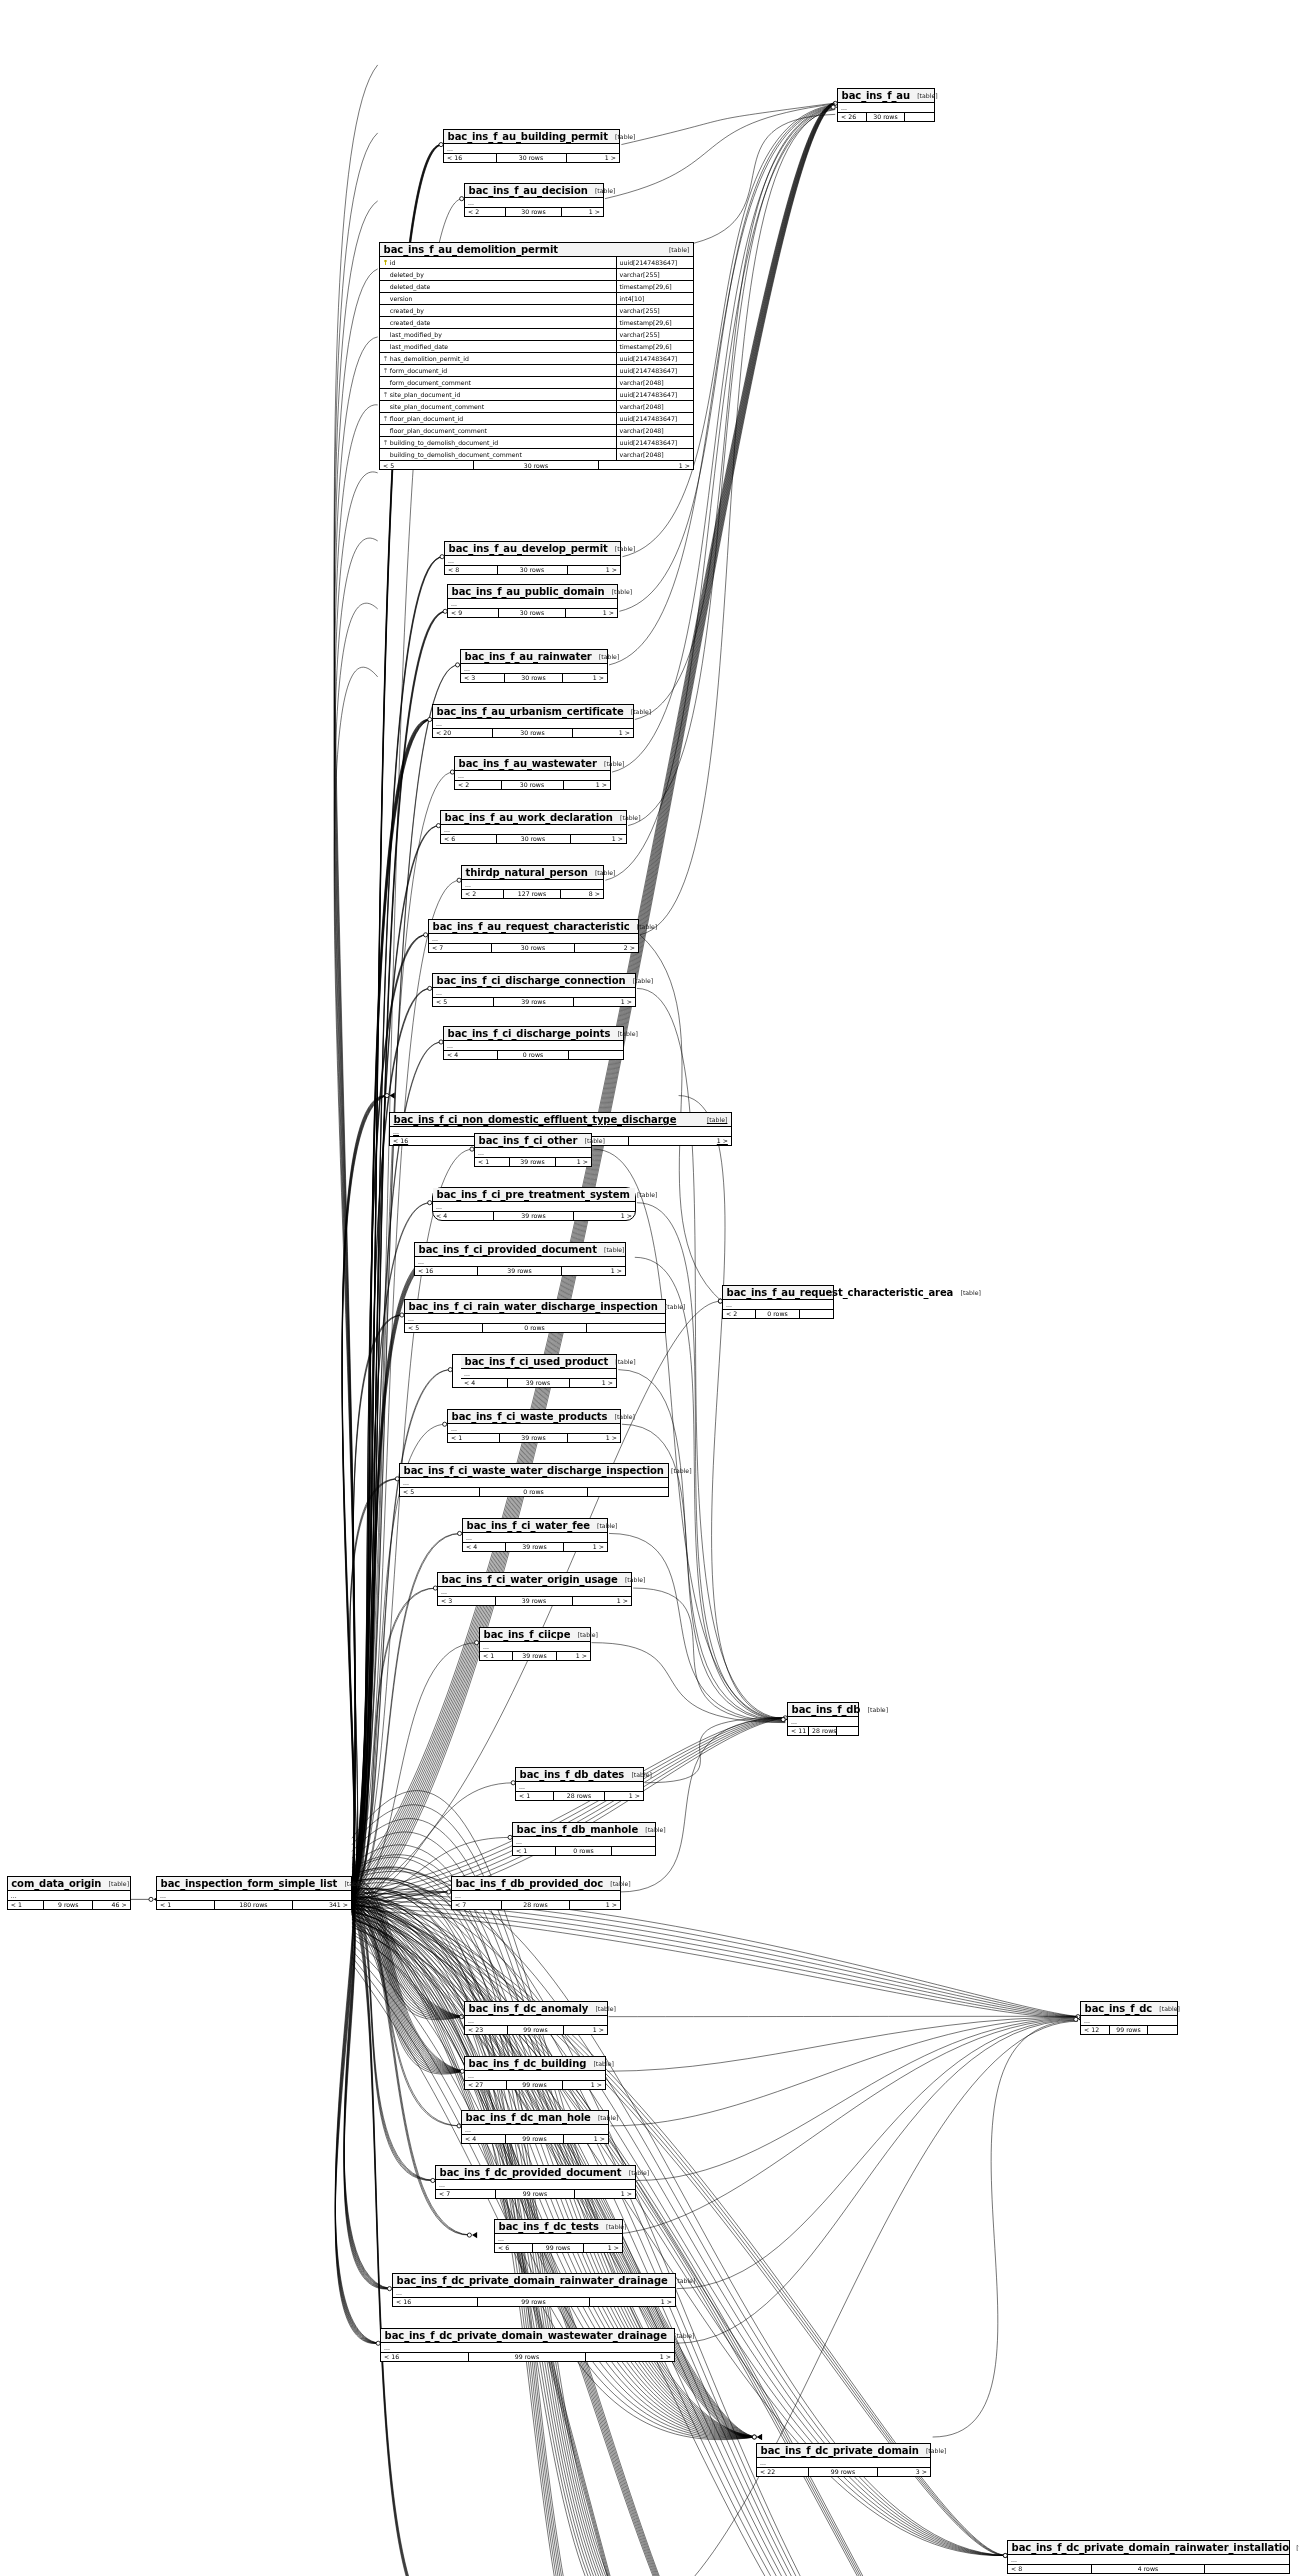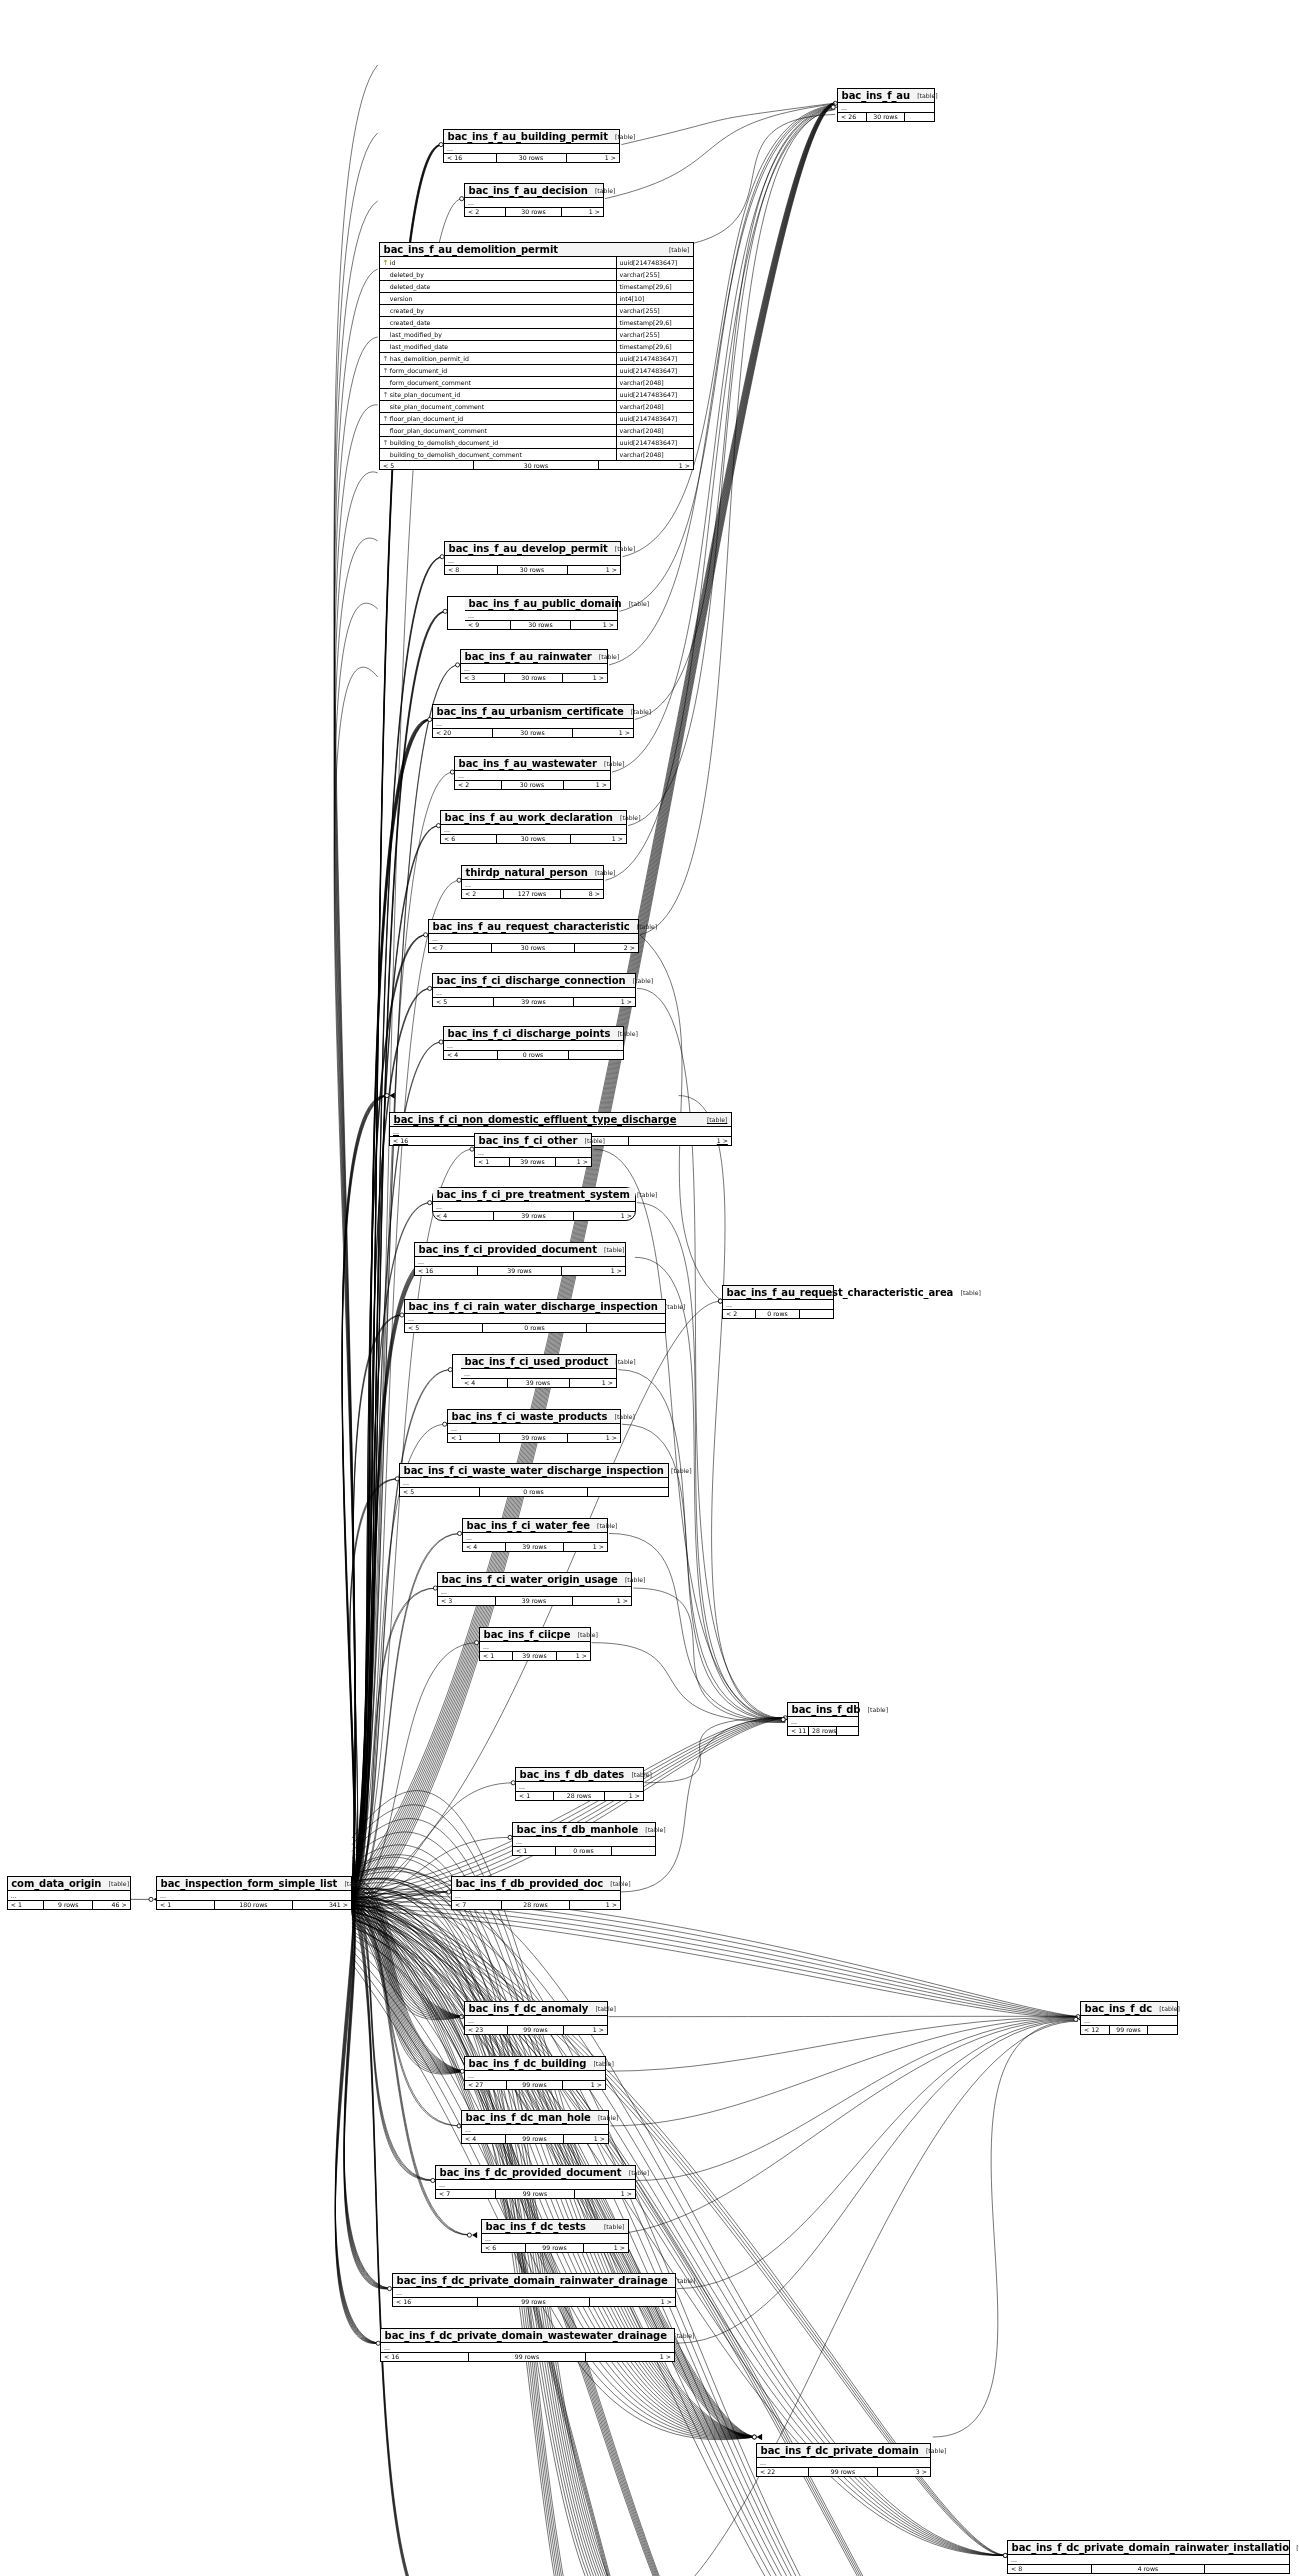--- a/index.html
+++ b/index.html
@@ -485,21 +485,21 @@
         </div>
         <div class="body">
           <div class="ellip">...</div>
         </div>
         <div class="foot">
           <div class="c1">&lt; 8</div>
           <div class="c2">30 rows</div>
           <div class="c3">1 &gt;</div>
         </div>
       </div>
-      <div class="tbl" style="left: 447px; top: 596px; width: 171px; padding-left: 17px;">
+      <div class="tbl" style="left: 447px; top: 584px; width: 171px;">
         <div class="hdr">
           <span class="nm">bac_ins_f_au_public_domain</span>
           <span class="tg">[table]</span>
         </div>
         <div class="body">
           <div class="ellip">...</div>
         </div>
         <div class="foot">
           <div class="c1">&lt; 9</div>
           <div class="c2">30 rows</div>
@@ -891,21 +891,21 @@
         </div>
         <div class="body">
           <div class="ellip">...</div>
         </div>
         <div class="foot">
           <div class="c1">&lt; 7</div>
           <div class="c2">99 rows</div>
           <div class="c3">1 &gt;</div>
         </div>
       </div>
-      <div class="tbl" style="left: 481px; top: 2219px; width: 148px;">
+      <div class="tbl" style="left: 494px; top: 2219px; width: 129px;">
         <div class="hdr">
           <span class="nm">bac_ins_f_dc_tests</span>
           <span class="tg">[table]</span>
         </div>
         <div class="body">
           <div class="ellip">...</div>
         </div>
         <div class="foot">
           <div class="c1">&lt; 6</div>
           <div class="c2">99 rows</div>

